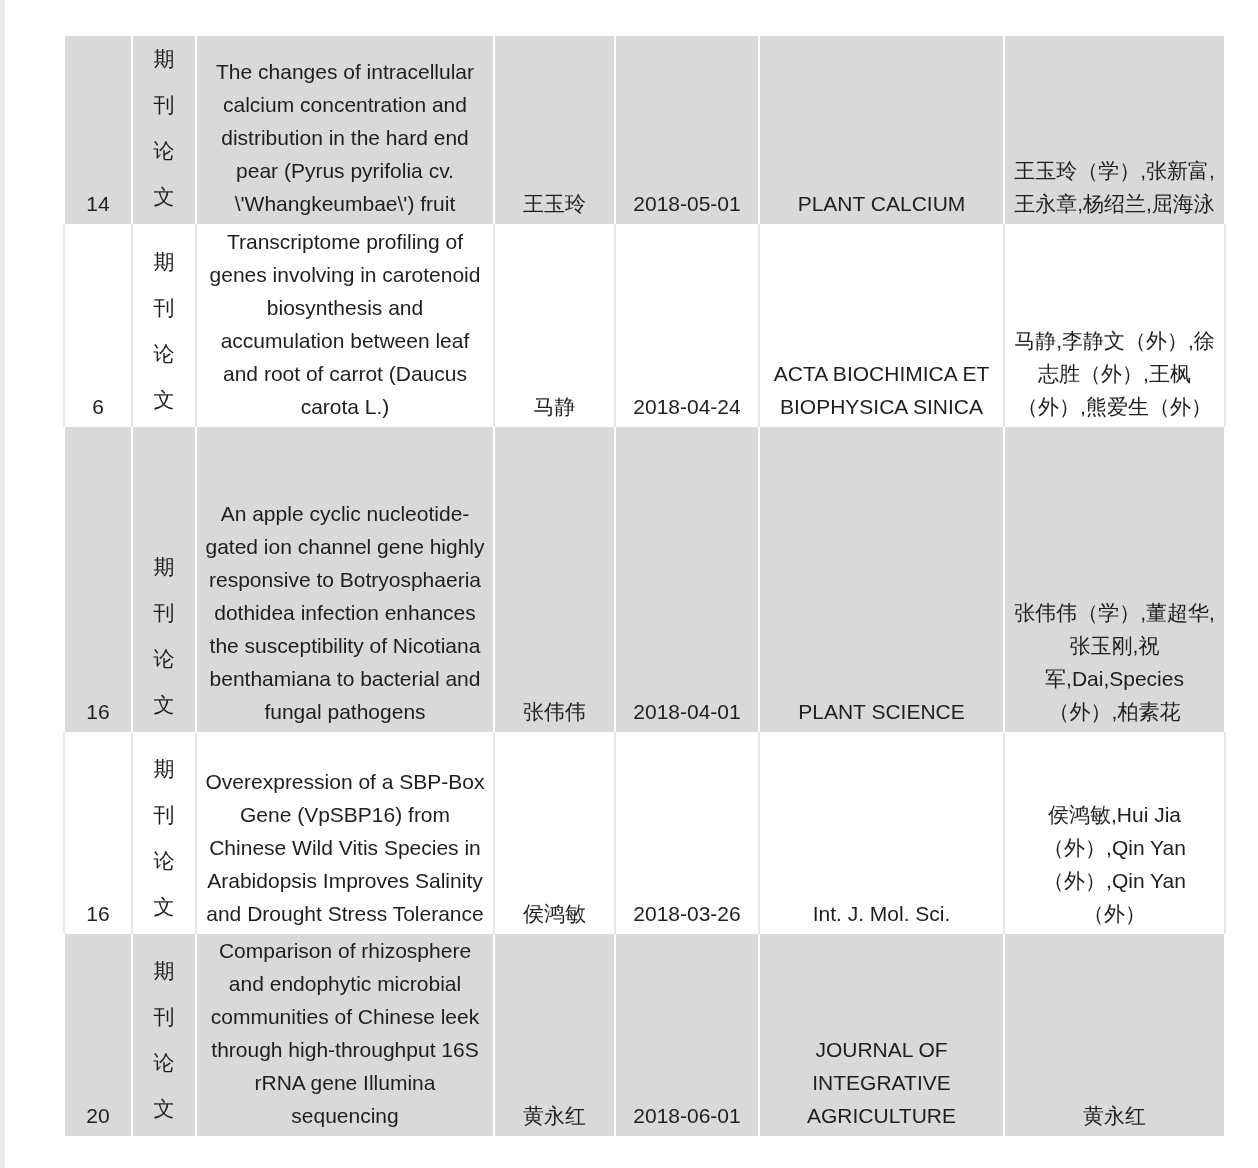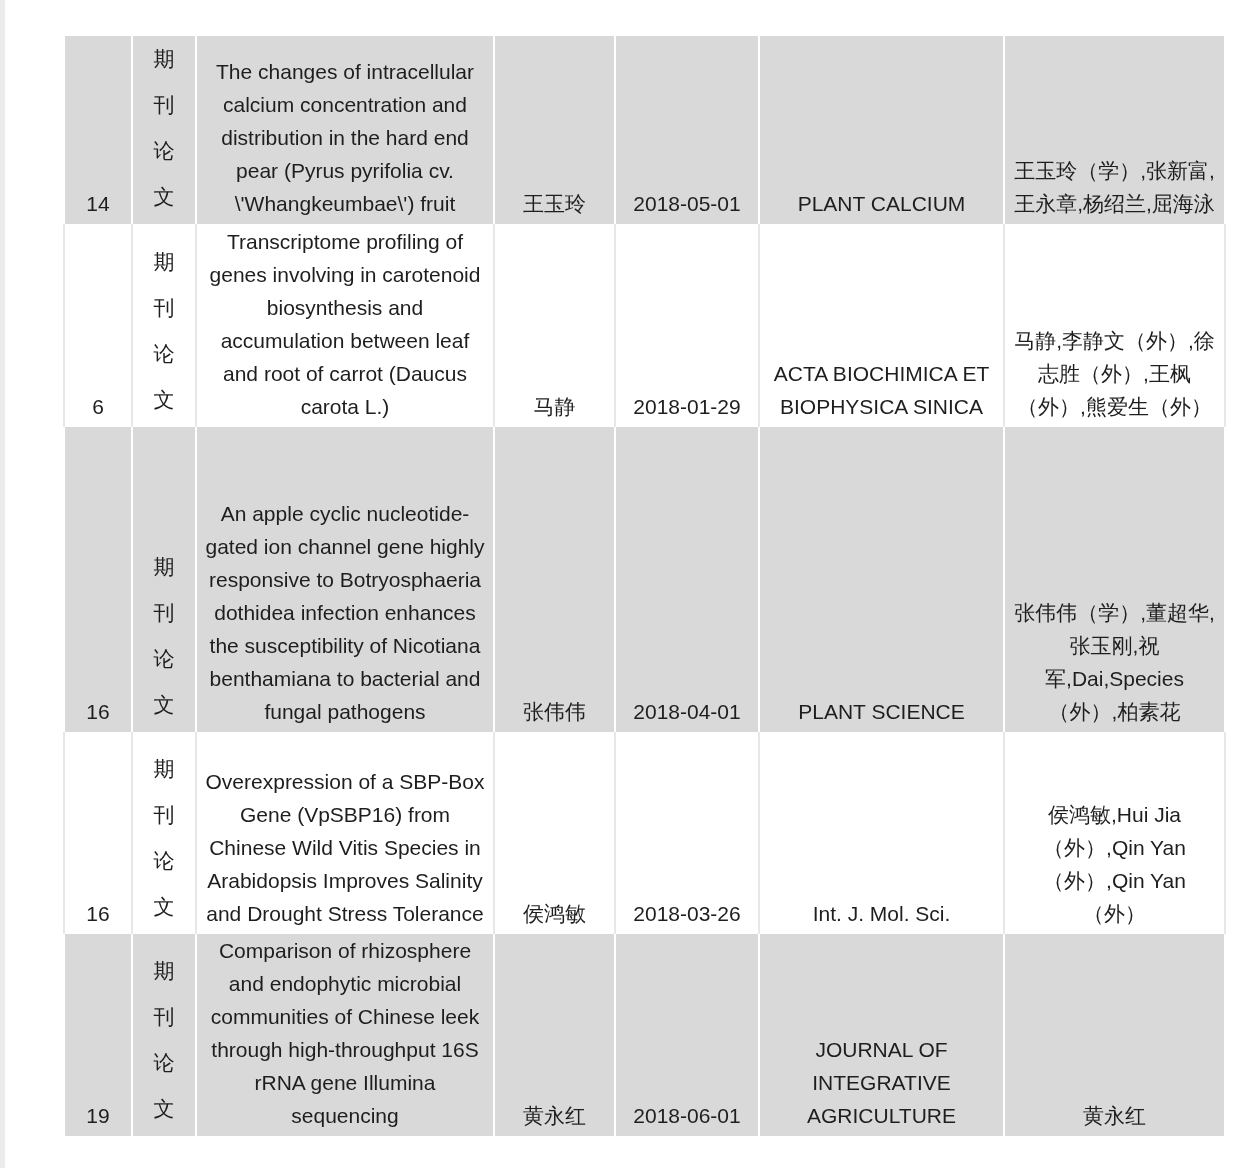--- a/index.html
+++ b/index.html
@@ -95,21 +95,21 @@
     <td class="col-journal">PLANT CALCIUM</td>
     <td class="col-authors">王玉玲（学）,张新富,王永章,杨绍兰,屈海泳</td>
   </tr>
         <tr class="row-plain" style="height: 203px;">
     <td class="col-no">6</td>
     <td class="col-type">
       <div class="vtext">期刊论文</div>
     </td>
     <td class="col-title">Transcriptome profiling of genes involving in carotenoid biosynthesis and accumulation between leaf and root of carrot (Daucus carota L.)</td>
     <td class="col-name">马静</td>
-    <td class="col-date">2018-01-29</td>
+    <td class="col-date">2018-04-24</td>
     <td class="col-journal">ACTA BIOCHIMICA ET BIOPHYSICA SINICA</td>
     <td class="col-authors">马静,李静文（外）,徐志胜（外）,王枫（外）,熊爱生（外）</td>
   </tr>
         <tr class="row-shaded" style="height: 305px;">
     <td class="col-no">16</td>
     <td class="col-type">
       <div class="vtext">期刊论文</div>
     </td>
     <td class="col-title">An apple cyclic nucleotide-gated ion channel gene highly responsive to Botryosphaeria dothidea infection enhances the susceptibility of Nicotiana benthamiana to bacterial and fungal pathogens</td>
     <td class="col-name">张伟伟</td>
@@ -122,21 +122,21 @@
     <td class="col-type">
       <div class="vtext">期刊论文</div>
     </td>
     <td class="col-title">Overexpression of a SBP-Box Gene (VpSBP16) from Chinese Wild Vitis Species in Arabidopsis Improves Salinity and Drought Stress Tolerance</td>
     <td class="col-name">侯鸿敏</td>
     <td class="col-date">2018-03-26</td>
     <td class="col-journal">Int. J. Mol. Sci.</td>
     <td class="col-authors">侯鸿敏,Hui Jia（外）,Qin Yan（外）,Qin Yan（外）</td>
   </tr>
         <tr class="row-shaded" style="height: 201px;">
-    <td class="col-no">19</td>
+    <td class="col-no">20</td>
     <td class="col-type">
       <div class="vtext">期刊论文</div>
     </td>
     <td class="col-title">Comparison of rhizosphere and endophytic microbial communities of Chinese leek through high-throughput 16S rRNA gene Illumina sequencing</td>
     <td class="col-name">黄永红</td>
     <td class="col-date">2018-06-01</td>
     <td class="col-journal">JOURNAL OF INTEGRATIVE AGRICULTURE</td>
     <td class="col-authors">黄永红</td>
   </tr>
       </tbody>

